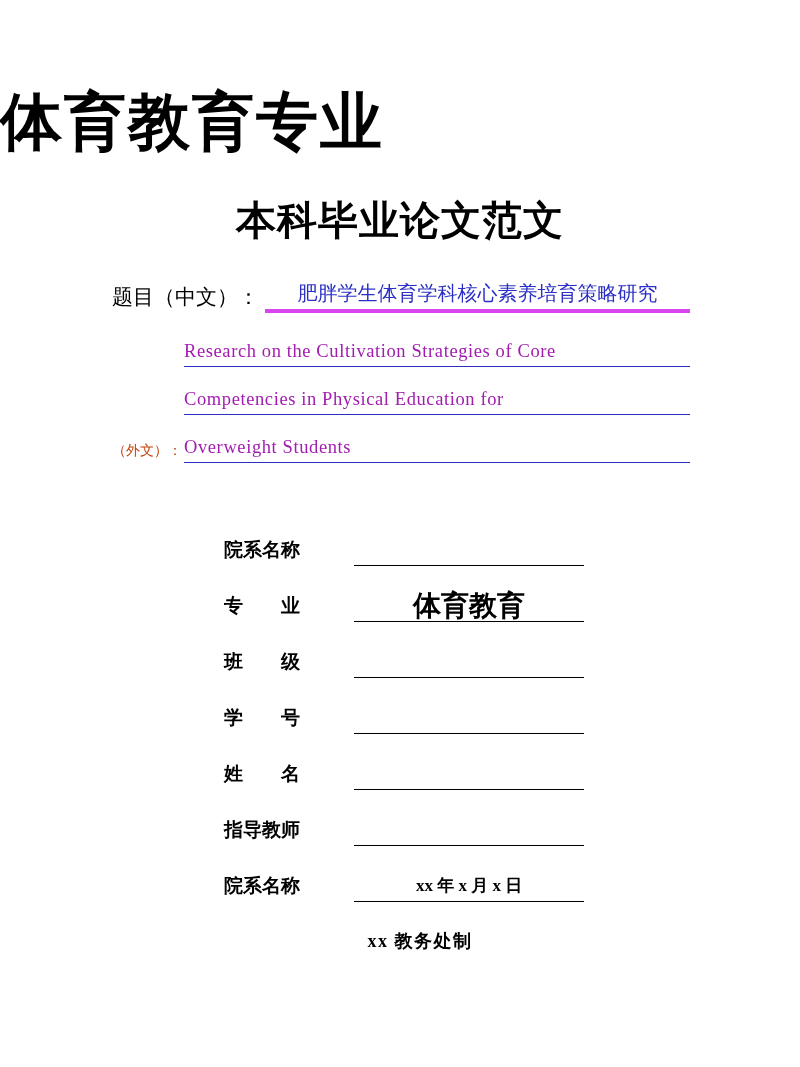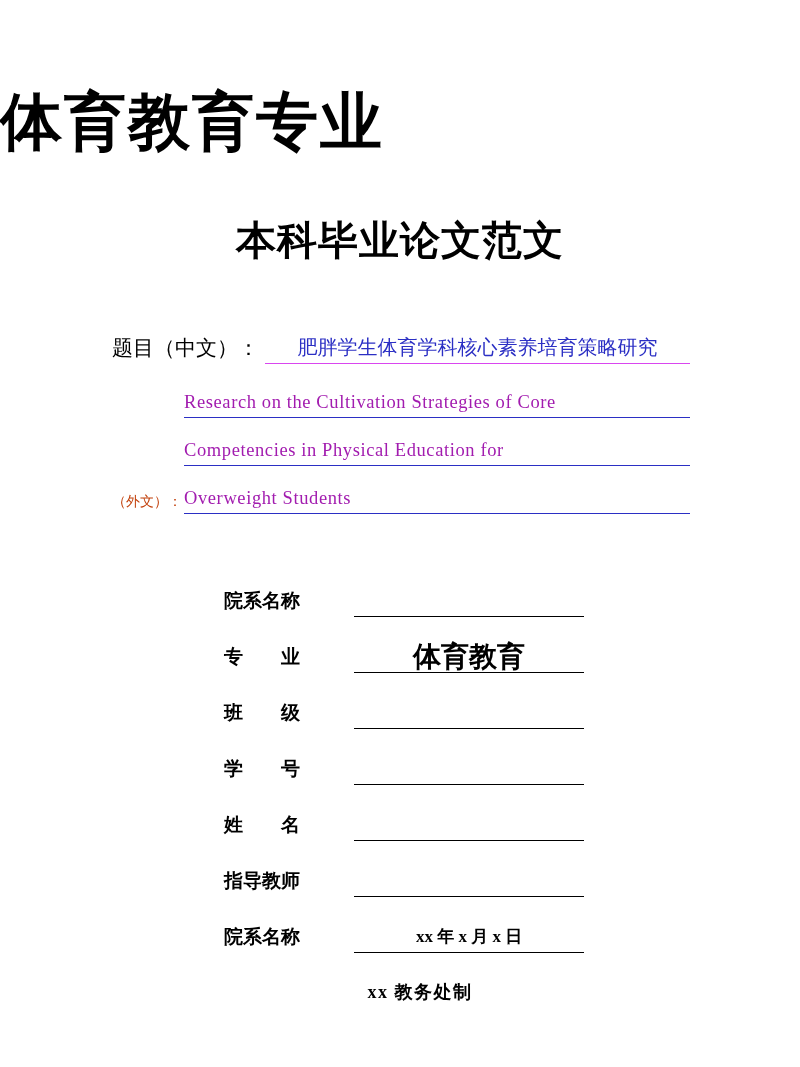--- a/index.html
+++ b/index.html
@@ -30,47 +30,47 @@
     letter-spacing: 2px;
     margin-top: 88px;
     line-height: 1.1;
   }
   .title-sub {
     text-align: center;
     font-family: "Liberation Sans", sans-serif;
     font-weight: bold;
     font-size: 40px;
     letter-spacing: 1px;
-    margin-top: 62px;
+    margin-top: 42px;
     line-height: 1.1;
   }
 
   
   .topic-block {
-    margin-top: 72px;
+    margin-top: 38px;
     padding-left: 112px;
     padding-right: 110px;
   }
   .topic-row {
     display: flex;
     align-items: flex-end;
   }
   .topic-label {
     font-size: 21px;
     font-family: "Liberation Serif", serif;
     white-space: nowrap;
     padding-bottom: 2px;
   }
   .topic-value-cn {
     flex: 1;
     color: #2b2fc4;
     font-size: 20px;
     font-family: "Liberation Serif", serif;
     text-align: center;
-    border-bottom: 1px solid #d946ef;
+    border-bottom: 4px solid #d946ef;
     padding-bottom: 2px;
     margin-left: 6px;
   }
   .topic-row-en {
     display: flex;
     align-items: flex-end;
     margin-top: 28px;
   }
   .topic-label-en {
     font-size: 14px;

